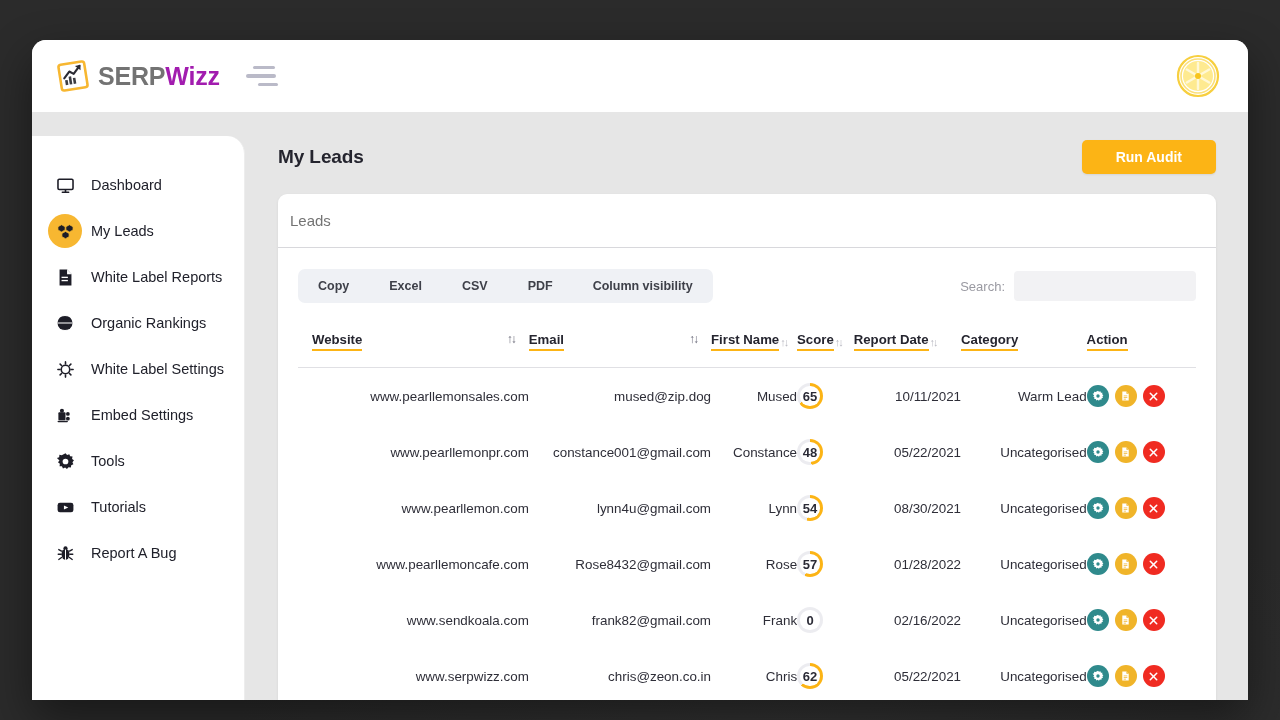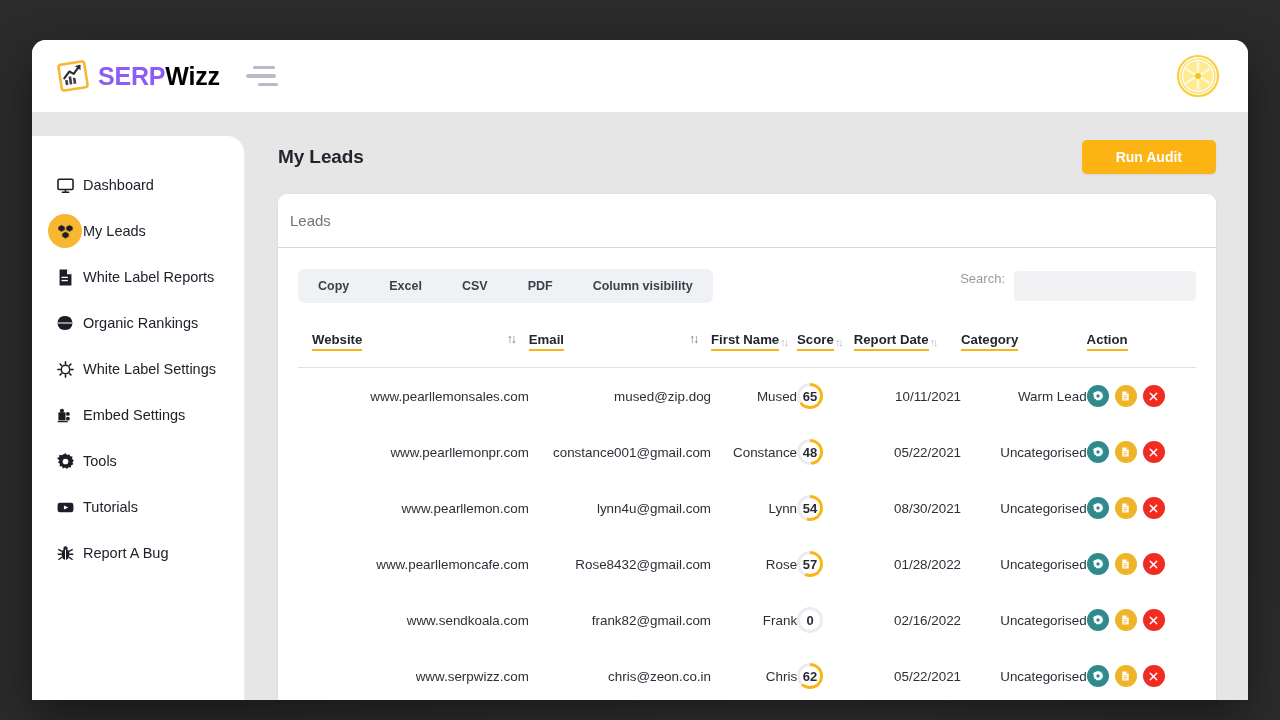--- a/index.html
+++ b/index.html
@@ -28,22 +28,22 @@
   }
   
   #topbar {
     position: absolute; left:0; top:0; width:100%; height:72px;
     background:#ffffff;
     display:flex; align-items:center;
   }
   .logo-wrap { display:flex; align-items:center; margin-left:20px; }
   .logo-mark { width:42px; height:42px; position:relative; margin-right:4px; }
   .logo-text { font-size:25px; font-weight:700; letter-spacing:-.2px; }
-  .logo-serp { color:#8b5cf6; }
-  .logo-wizz { color:#000000; }
+  .logo-serp { color:#737373; }
+  .logo-wizz { color:#a21caf; }
   #hamburger {
     margin-left:26px; width:34px; height:26px;
     display:flex; flex-direction:column; justify-content:center; gap:5px;
     cursor:pointer;
   }
   #hamburger i { display:block; height:3.5px; border-radius:2px; background:#babac8; }
   #hamburger i:nth-child(1){ width:22px; margin-left:7px; }
   #hamburger i:nth-child(2){ width:30px; margin-left:0px; }
   #hamburger i:nth-child(3){ width:20px; margin-left:12px; }
   #avatar {
@@ -70,21 +70,21 @@
     cursor:pointer;
   }
   .nav-ico {
     width:34px; height:34px;
     display:flex; align-items:center; justify-content:center;
     flex:0 0 34px;
     border-radius:50%;
   }
   .nav-item.active .nav-ico { background:#f7b731; }
   .nav-label {
-    margin-left:1px;
+    margin-left:9px;
     font-size:14.5px; color:#20212b; font-weight:400;
     white-space:nowrap;
   }
   
   #main { position:absolute; left:213px; right:0; top:0; bottom:0; padding:22px 32px 0 33px; }
   #page-head { display:flex; align-items:center; justify-content:space-between; height:46px; }
   #page-title { font-size:19px; font-weight:700; color:#24242e; letter-spacing:-.1px; }
   #run-audit {
     background:#fcb415; color:#fff; border:none;
     font-family:inherit; font-size:14px; font-weight:700;
@@ -109,21 +109,21 @@
   #toolrow { display:flex; align-items:center; justify-content:space-between; height:40px; }
   #dt-buttons {
     display:flex; align-items:center;
     background:#eff1f5; border-radius:7px; height:34px;
   }
   .dt-btn {
     font-family:inherit; font-size:12.5px; font-weight:600; color:#3e4049;
     background:transparent; border:none; cursor:pointer;
     padding:0 20px; height:34px;
   }
-  #search-wrap { display:flex; }
+  #search-wrap { display:flex; align-items:center; }
   #search-label { font-size:13px; color:#9a9aa2; margin-right:9px; }
   #search-input {
     width:182px; height:30px; border:none; border-radius:4px;
     background:#f2f2f4; font-family:inherit; font-size:13px; padding:0 8px; color:#33333c;
   }
   
   table { width:100%; border-collapse:collapse; margin-top:12px; table-layout:fixed; }
   thead tr { border-bottom:1px solid #e0e0e4; }
   th {
     text-align:left; padding:14px 0 16px 0;

